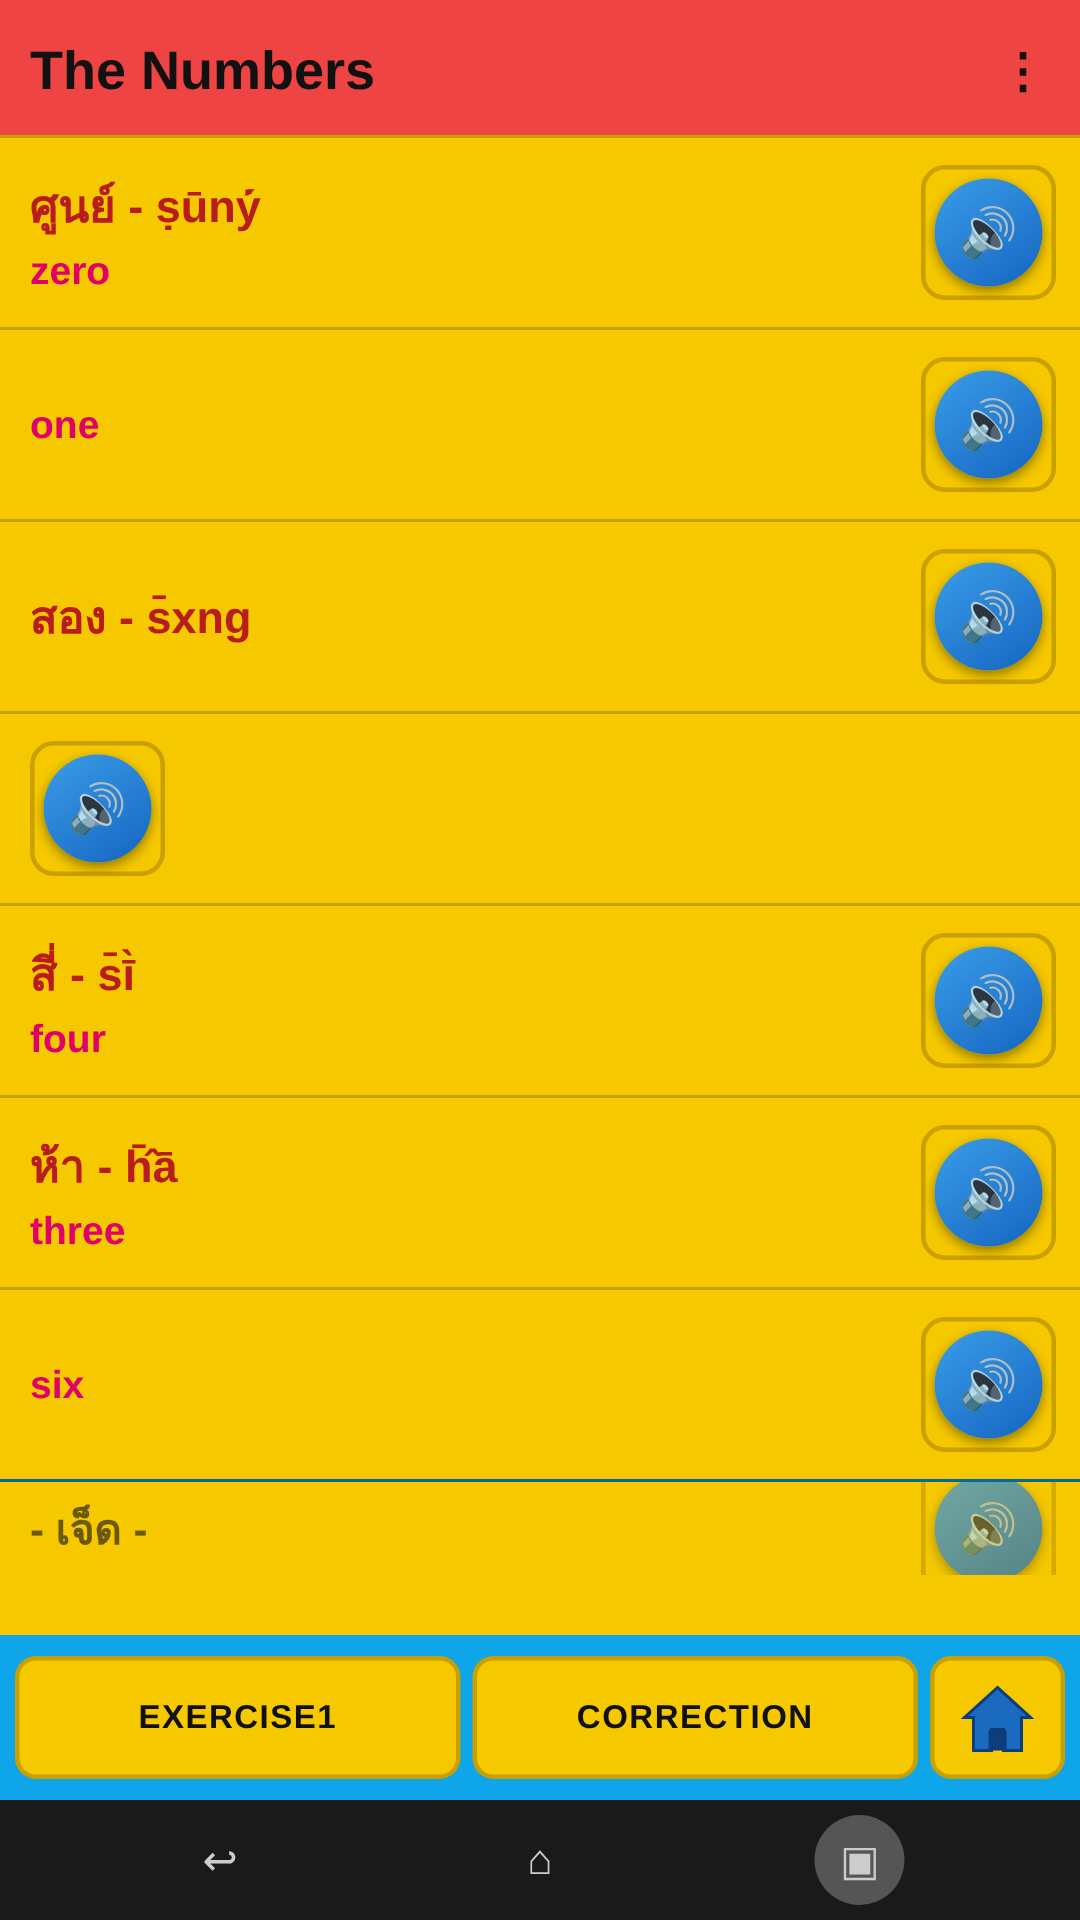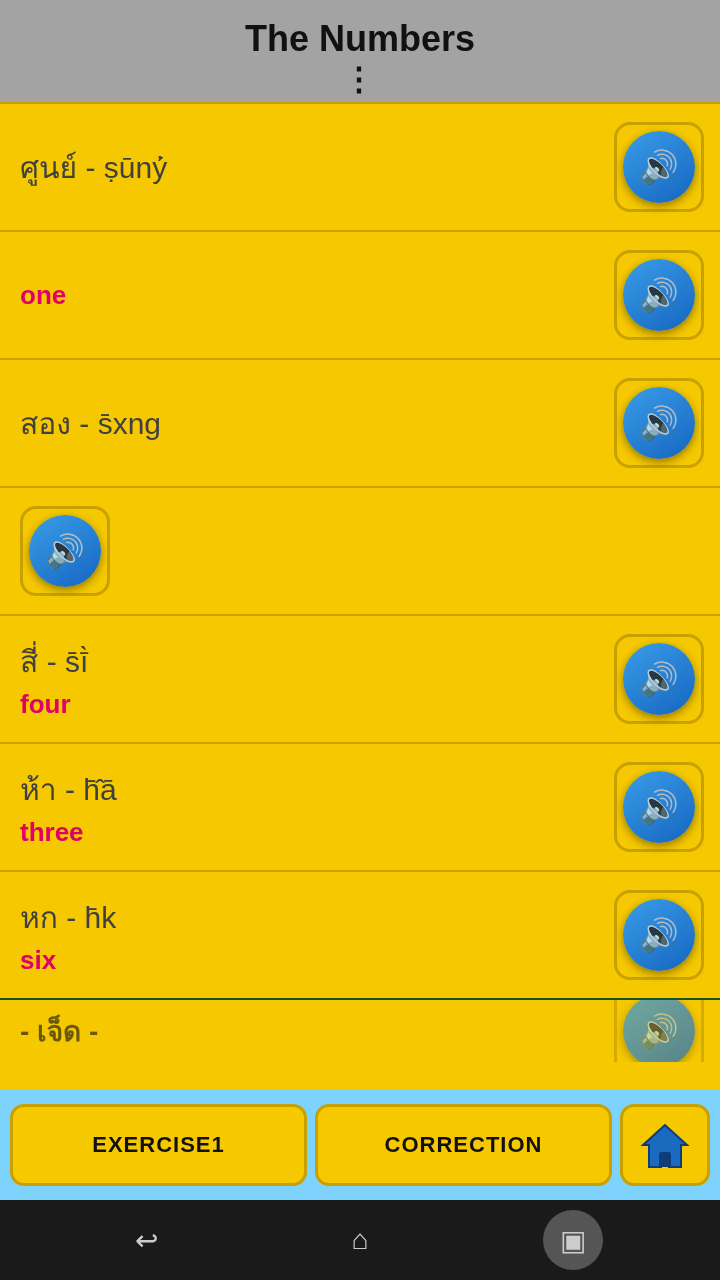--- a/index.html
+++ b/index.html
@@ -9,27 +9,26 @@
       height: 1280px;
       background: #f5c800;
       font-family: Arial, sans-serif;
       overflow: hidden;
       display: flex;
       flex-direction: column;
     }
 
     
     .top-bar {
-      background: #a3a3a3;
+      background: #ef4444;
       display: flex;
       align-items: center;
       justify-content: space-between;
       padding: 18px 20px 14px 20px;
-      height: 102px;
-      flex-direction: column;
+      height: 90px;
     }
     .top-bar-title {
       font-size: 36px;
       font-weight: bold;
       color: #111;
     }
     .top-bar-menu {
       font-size: 32px;
       color: #111;
       cursor: pointer;
@@ -58,33 +57,33 @@
       border-bottom: 2px solid #c8a000;
     }
 
     .row-text {
       display: flex;
       flex-direction: column;
       gap: 4px;
     }
     .thai-roman {
       font-size: 30px;
-      font-weight: normal;
-      color: #404040;
+      font-weight: bold;
+      color: #b91c1c;
     }
     .english {
       font-size: 26px;
       font-weight: bold;
       color: #e0006a;
     }
 
     
     .number-row-partial {
       background: #f5c800;
-      border-top: 2px solid #14532d;
+      border-top: 2px solid #0369a1;
       display: flex;
       align-items: center;
       justify-content: space-between;
       padding: 10px 16px 10px 20px;
       height: 64px;
       overflow: hidden;
     }
     .partial-text {
       font-size: 28px;
       font-weight: bold;
@@ -115,21 +114,21 @@
       justify-content: center;
       box-shadow: 0 3px 8px rgba(0,0,0,0.4);
     }
     .speaker-icon {
       font-size: 32px;
       color: white;
     }
 
     
     .bottom-nav {
-      background: #7dd3fc;
+      background: #0ea5e9;
       display: flex;
       align-items: center;
       justify-content: space-between;
       padding: 10px 10px 10px 10px;
       height: 110px;
       gap: 8px;
     }
     .nav-btn {
       flex: 1;
       height: 82px;
@@ -194,20 +193,21 @@
 <div class="top-bar">
   <span class="top-bar-title">The Numbers</span>
   <span class="top-bar-menu">⋮</span>
 </div>
 
 <div class="list-area">
 
   <div class="number-row">
     <div class="row-text">
       <span class="thai-roman">ศูนย์ - ṣūnẏ́</span>
+      <span class="english">zero</span>
     </div>
     <button class="speaker-btn">
       <div class="speaker-circle">
         <span class="speaker-icon">🔊</span>
       </div>
     </button>
   </div>
 
   <div class="number-row">
     <div class="row-text">
@@ -258,21 +258,20 @@
     </div>
     <button class="speaker-btn">
       <div class="speaker-circle">
         <span class="speaker-icon">🔊</span>
       </div>
     </button>
   </div>
 
   <div class="number-row">
     <div class="row-text">
-      <span class="thai-roman">หก - h̄k</span>
       <span class="english">six</span>
     </div>
     <button class="speaker-btn">
       <div class="speaker-circle">
         <span class="speaker-icon">🔊</span>
       </div>
     </button>
   </div>
 
   <div class="number-row-partial">

